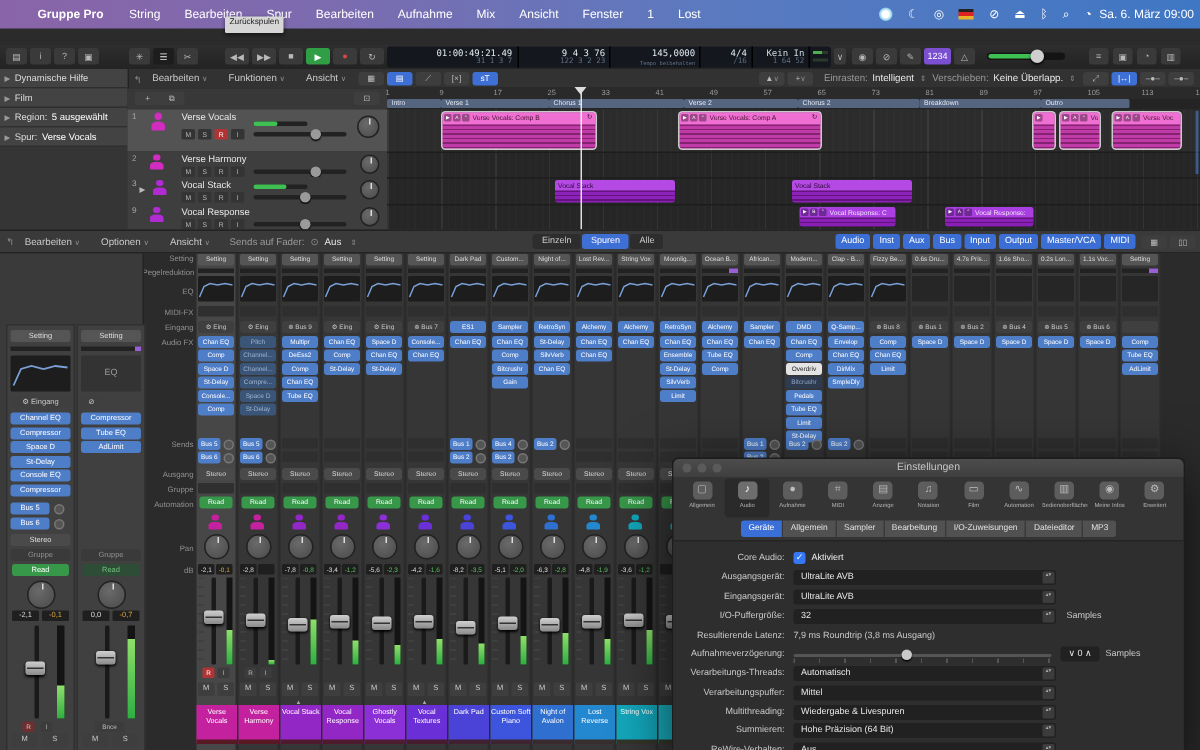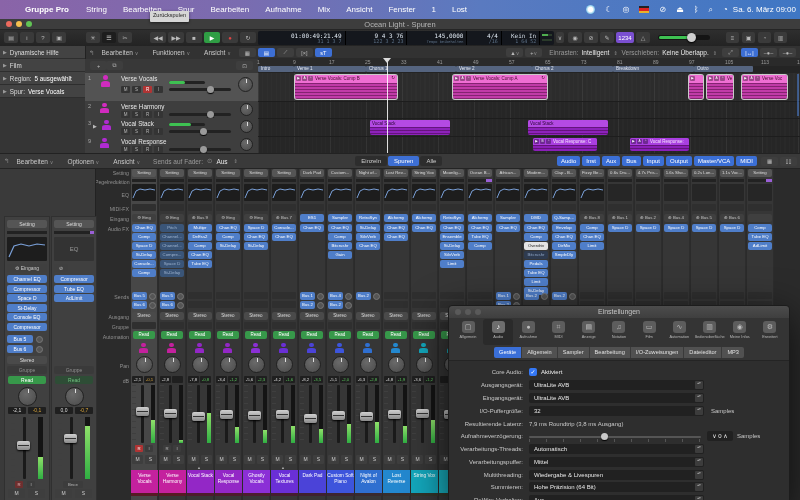--- a/index.html
+++ b/index.html
@@ -177,26 +177,20 @@
     <span class="ic">◎</span>
     <span class="deflag"></span>
     <span class="ic">⊘</span>
     <span class="ic">⏏</span>
     <span class="ic">ᛒ</span>
     <span class="ic">⌕</span>
     <span class="ic">◔</span>
     <span>Sa. 6. März 09:00</span>
   </div>
 
-  <div id="titlebar" class="abs">
-    <span class="tl" style="left:6px;background:#ec6a5e;"></span>
-    <span class="tl" style="left:16px;background:#f5bf4f;"></span>
-    <span class="tl" style="left:26px;background:#61c454;"></span>
-    <div id="wtitle">Ocean Light - Spuren</div>
-  </div>
 
   <div id="controlbar" class="abs">
       <div class="cbtn" style="left: 4px; width: 14px;">▤</div>
       <div class="cbtn" style="left: 20px; width: 14px;">i</div>
       <div class="cbtn" style="left: 36px; width: 14px;">?</div>
       <div class="cbtn" style="left: 52px; width: 14px;">▣</div>
       <div class="cbtn" style="left: 86px; width: 14px;">✳</div>
       <div class="cbtn sel" style="left: 102px; width: 14px;">☰</div>
       <div class="cbtn" style="left: 118px; width: 14px;">✂</div>
       <div class="cbtn" style="left: 150px; width: 16px;">◀◀</div>

